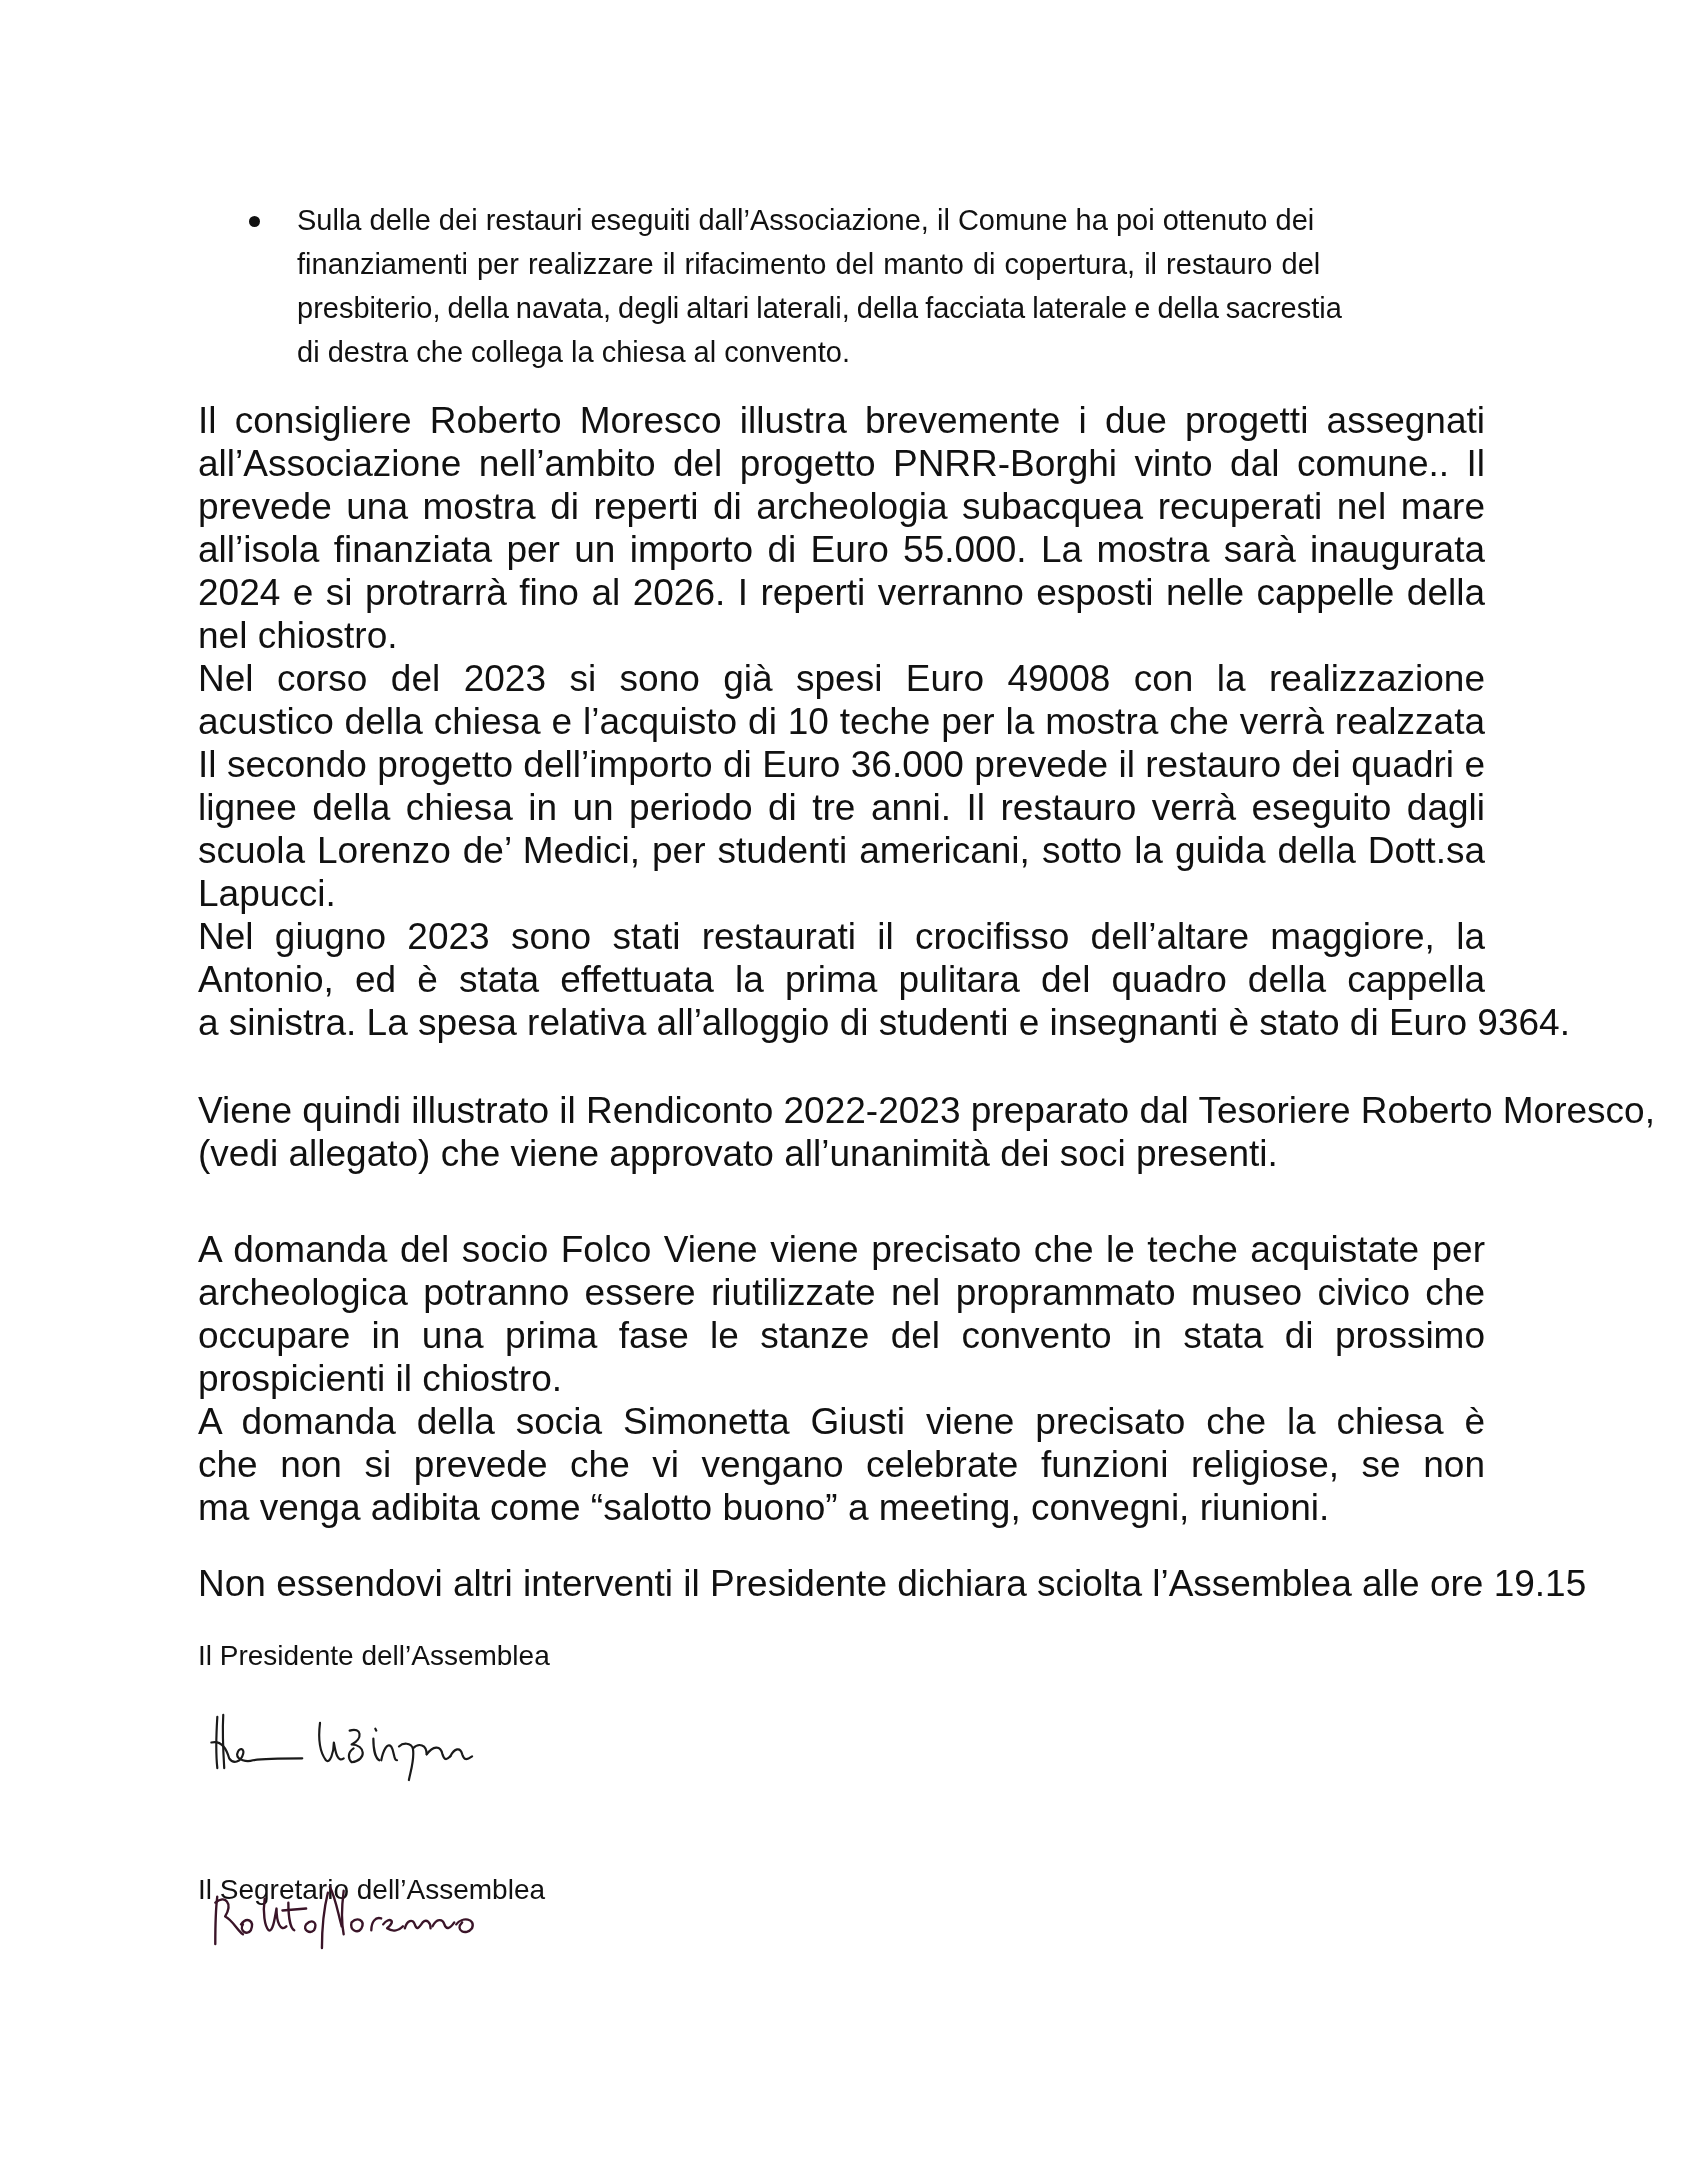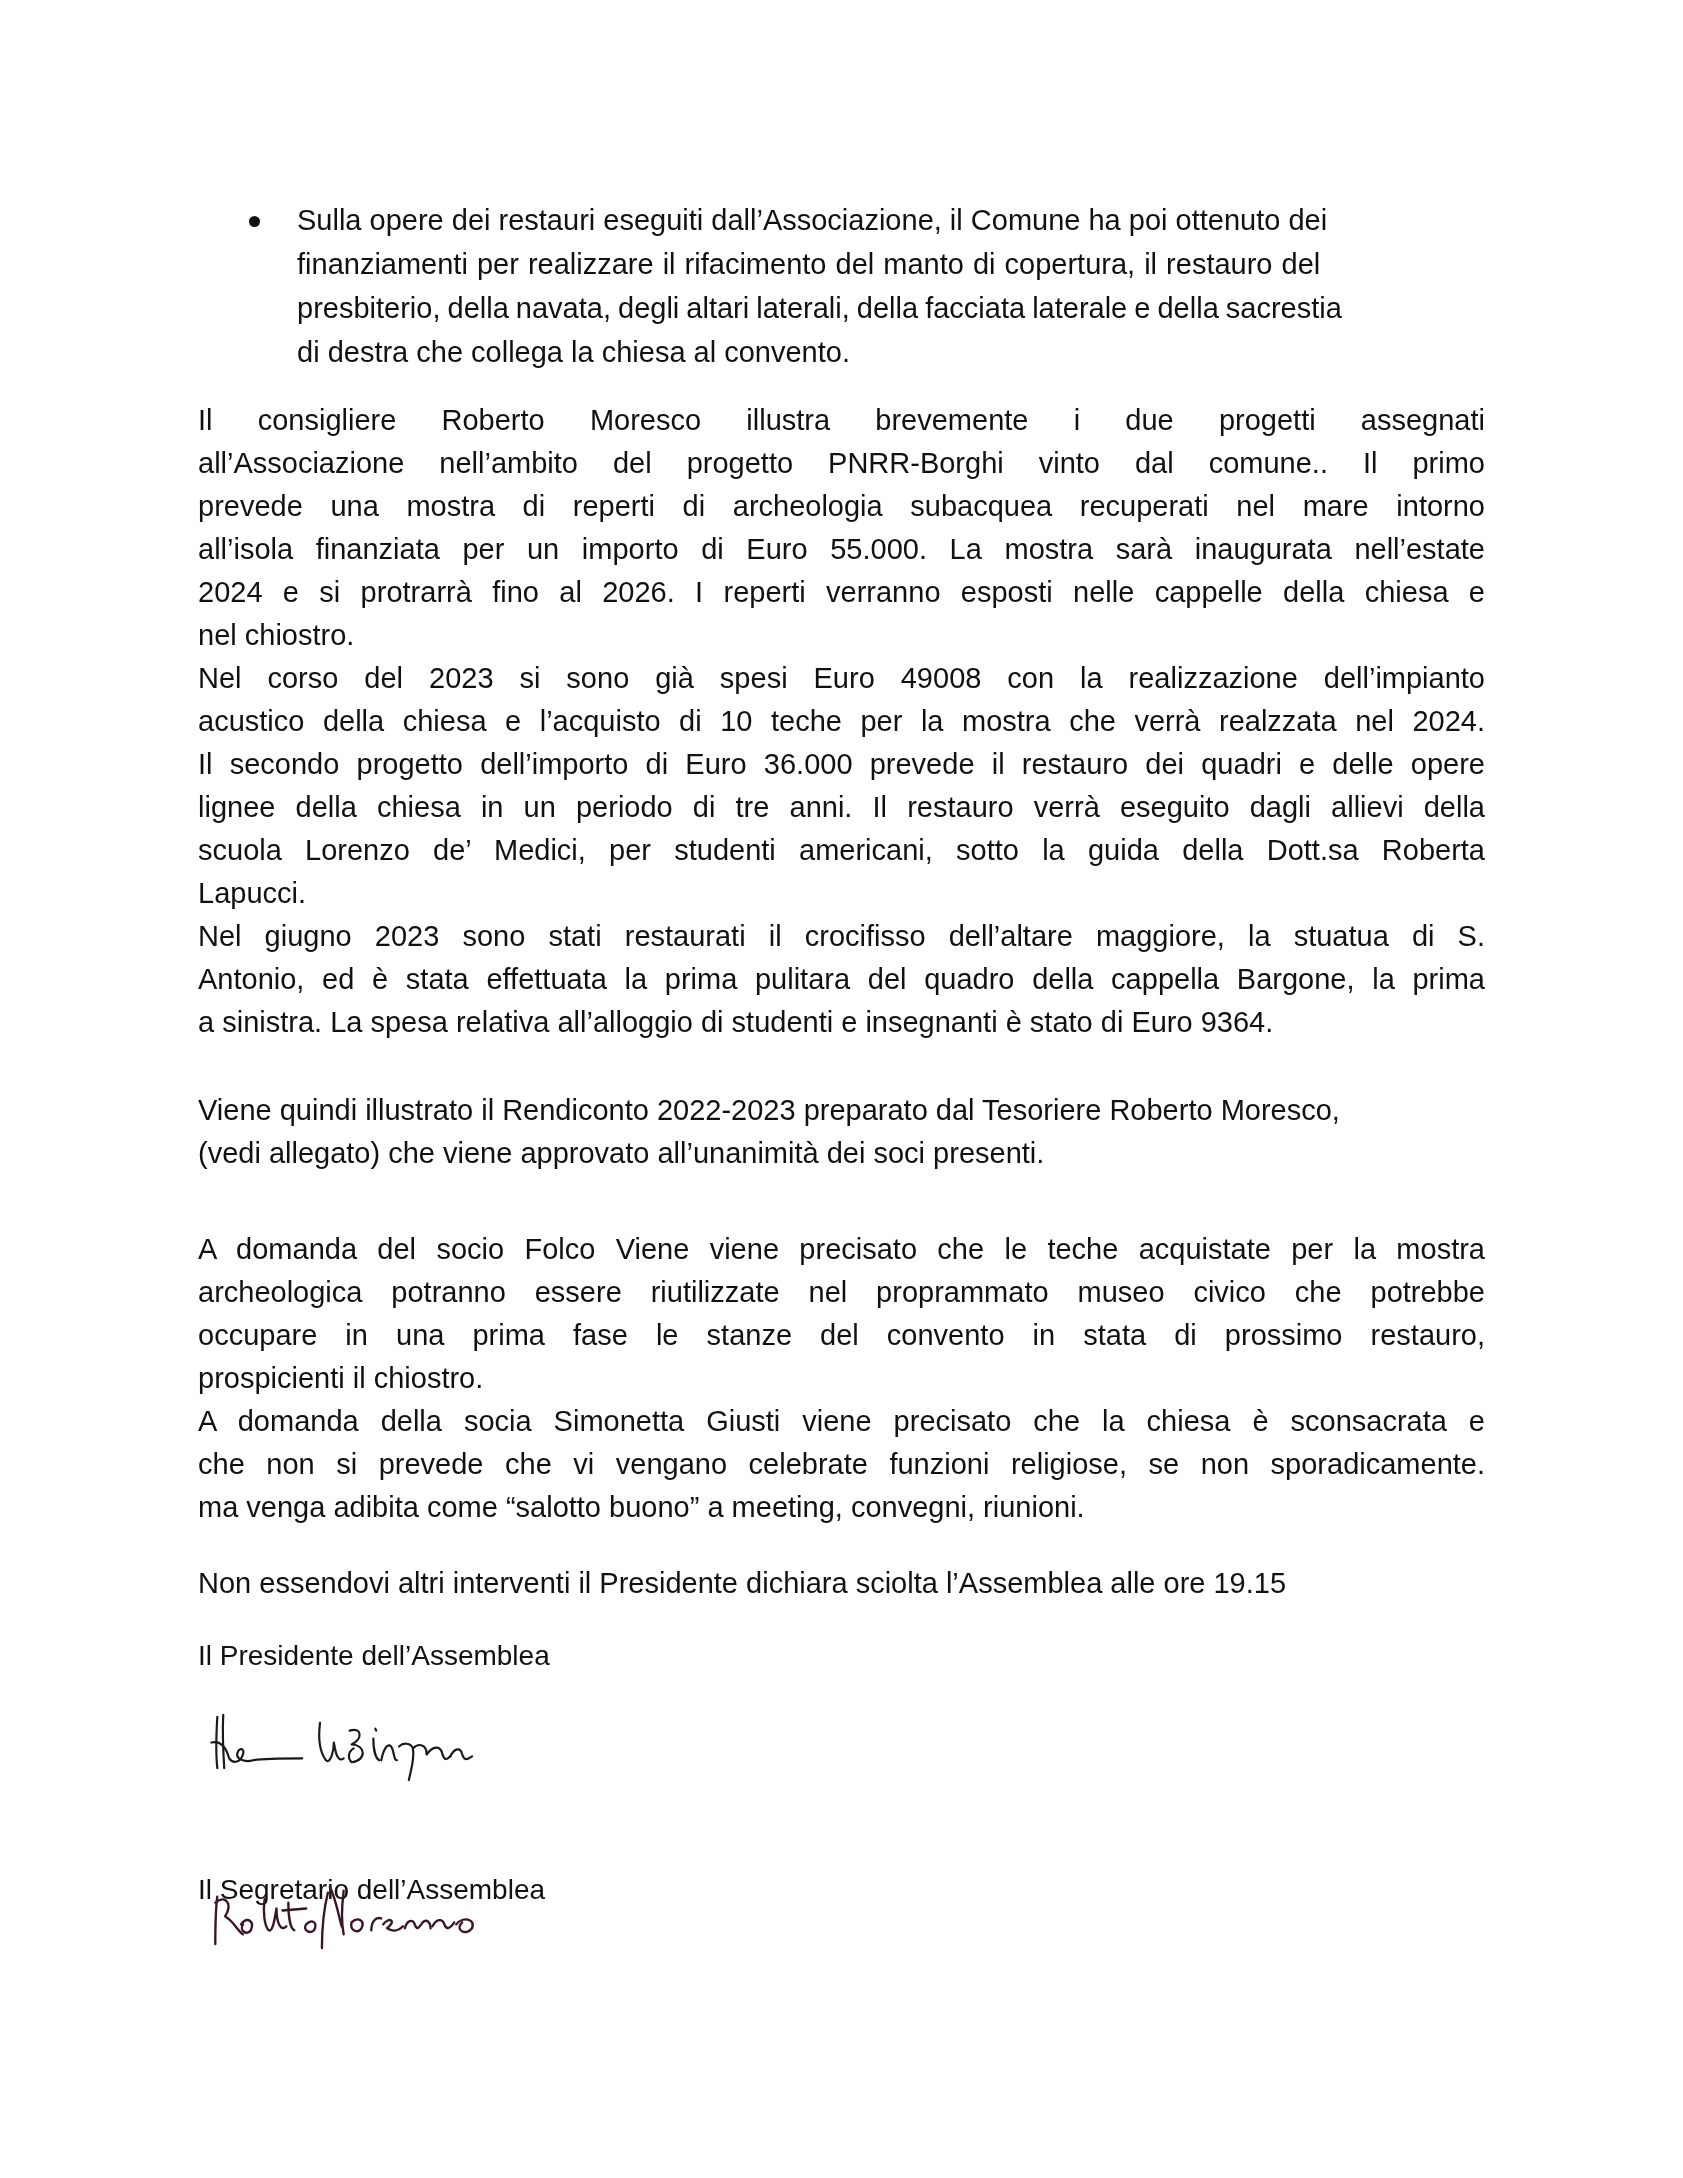--- a/index.html
+++ b/index.html
@@ -17,21 +17,21 @@
   }
   .page {
     position: absolute;
     left: 0; top: 0;
     width: 1683px; height: 2178px;
   }
   .text {
     position: absolute;
     left: 198px;
     width: 1287px;
-    font-size: 29px;
+    font-size: 37px;
     line-height: 43px;
     text-align: justify;
   }
   .line {
     display: block;
     white-space: nowrap;
   }
   .justify-line {
     display: block;
     text-align: justify;
@@ -75,21 +75,21 @@
   }
 </style>
 </head>
 <body>
 
 <div class="page">
 
   <div class="bullet-block">
     <span class="bullet-dot"></span>
     <div class="bullet-text">
-      <span class="line" style="word-spacing:0px">Sulla opere dei restauri eseguiti dall’Associazione, il Comune ha poi ottenuto dei</span>
+      <span class="line" style="word-spacing:0px">Sulla delle dei restauri eseguiti dall’Associazione, il Comune ha poi ottenuto dei</span>
       <span class="line" style="word-spacing:1px">finanziamenti per realizzare il rifacimento del manto di copertura, il restauro del</span>
       <span class="line" style="word-spacing:-1px">presbiterio, della navata, degli altari laterali, della facciata laterale e della sacrestia</span>
       <span class="line">di destra che collega la chiesa al convento.</span>
     </div>
   </div>
 
   <div class="text" style="top:399px;">
     <span class="justify-line">Il consigliere Roberto Moresco illustra brevemente i due progetti assegnati</span>
     <span class="justify-line">all’Associazione nell’ambito del progetto PNRR-Borghi vinto dal comune.. Il primo</span>
     <span class="justify-line">prevede una mostra di reperti di archeologia subacquea recuperati nel mare intorno</span>

